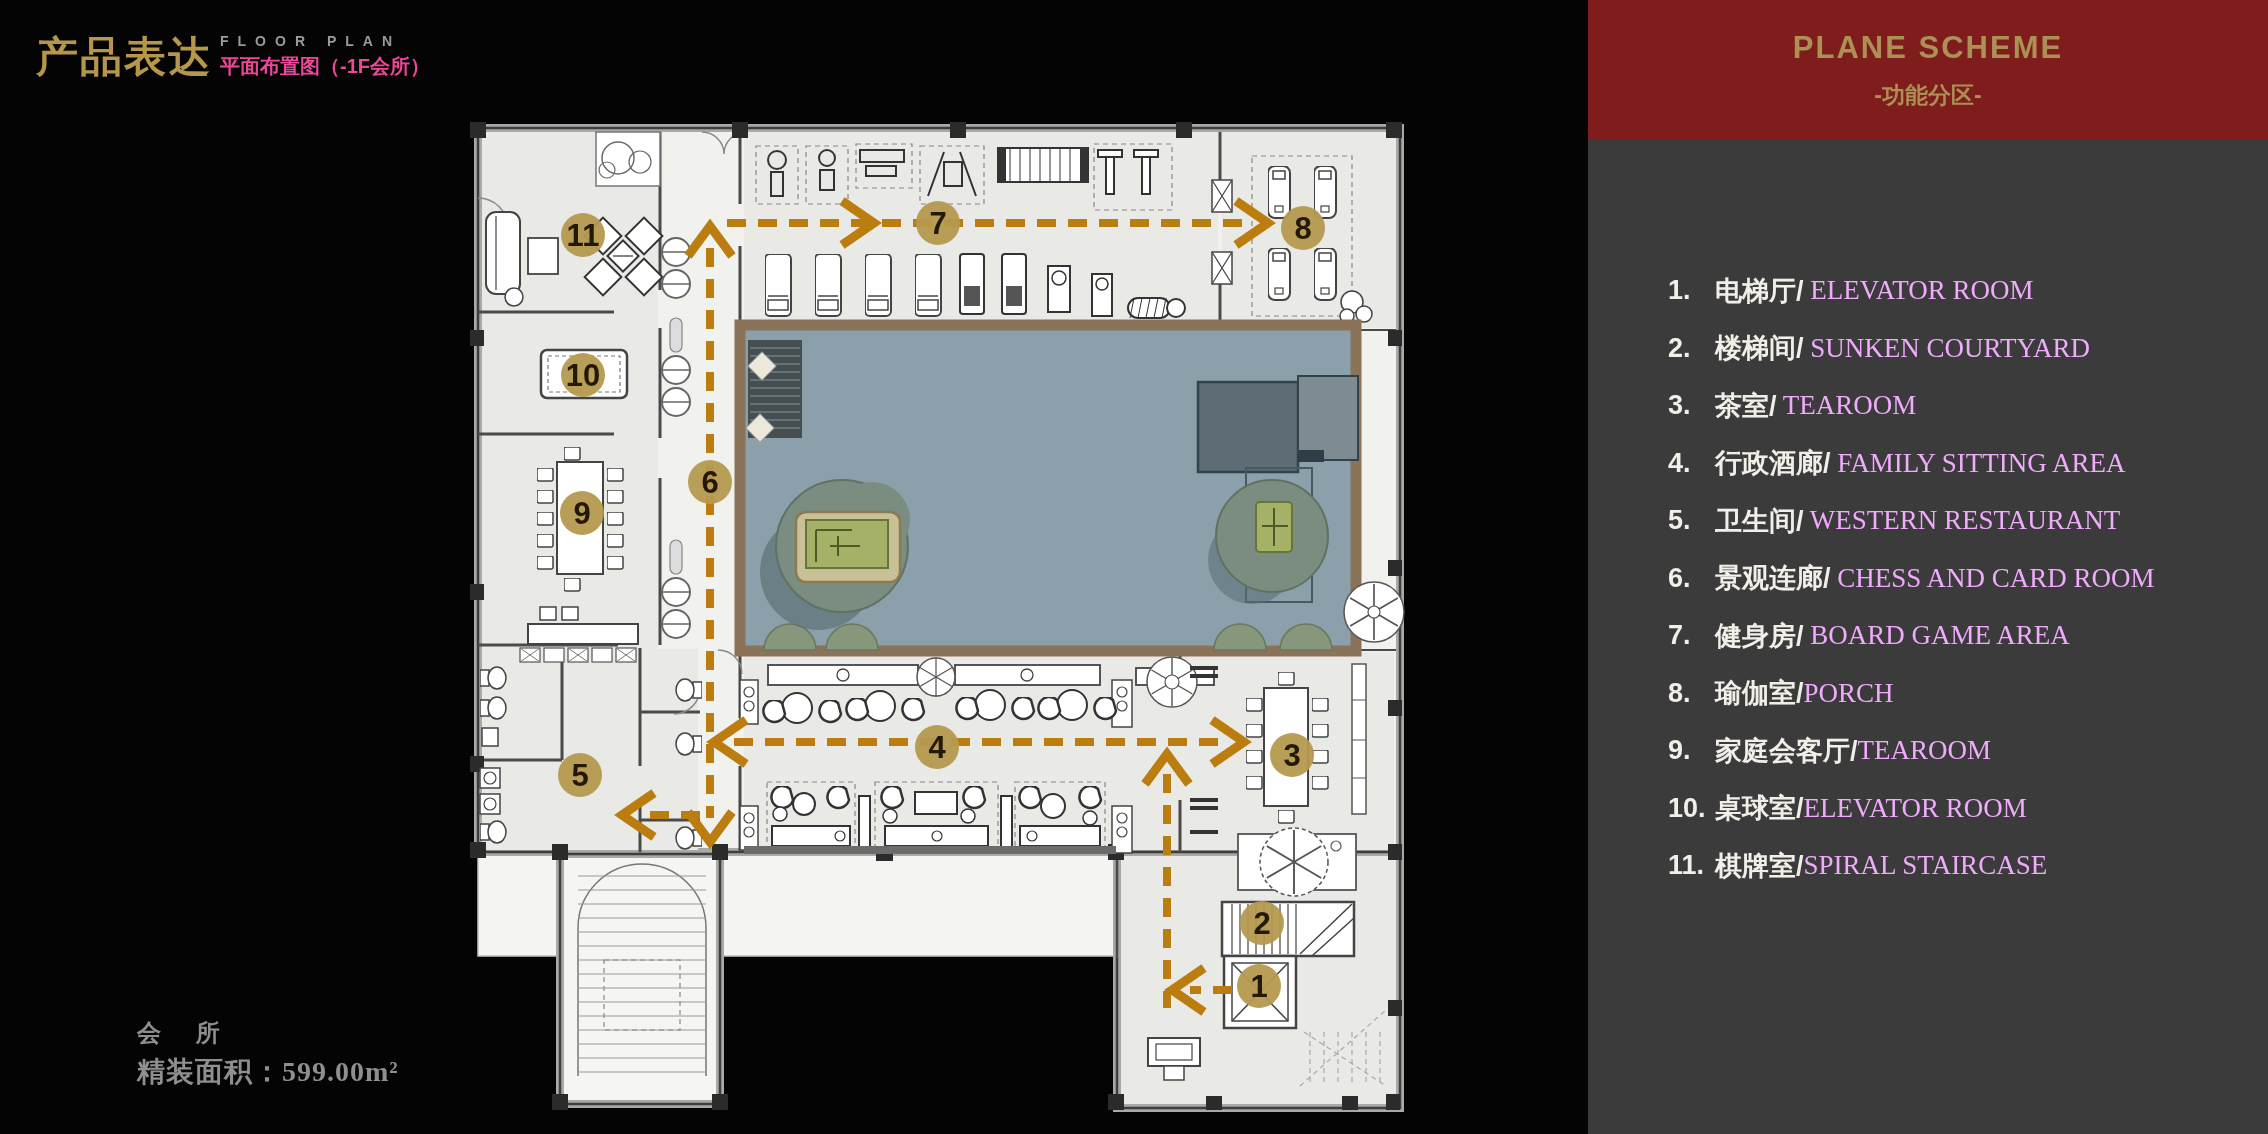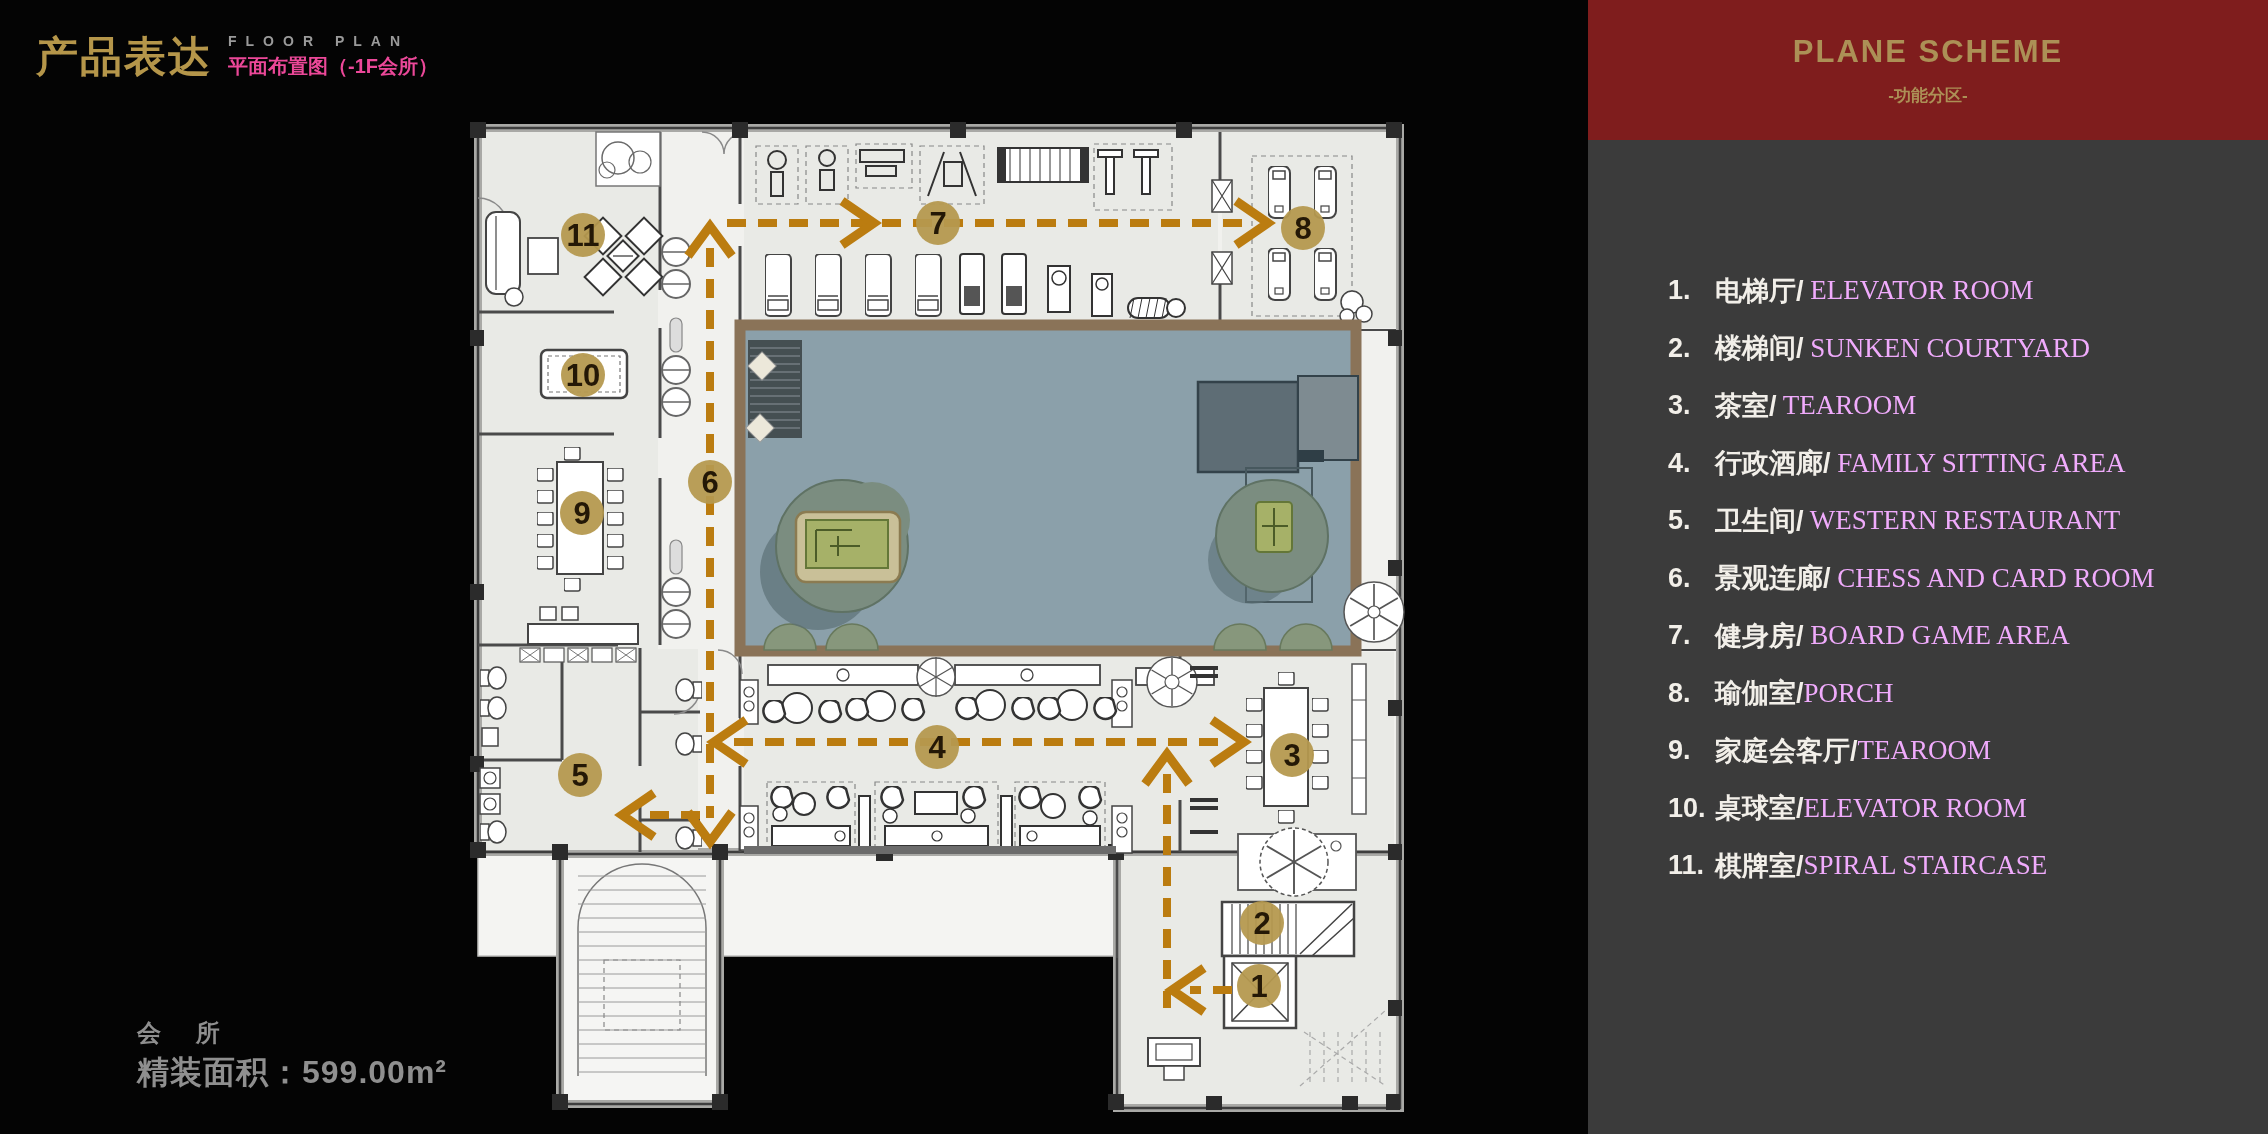--- a/index.html
+++ b/index.html
@@ -1,33 +1,33 @@
 <!DOCTYPE html>
 <html><head>
 <meta charset="utf-8">
 <style>
   html,body{margin:0;padding:0;background:#000;}
   .stage{position:relative;width:2268px;height:1134px;background:#040404;overflow:hidden;
          font-family:"Liberation Sans",sans-serif;}
   
-  .kicker{position:absolute;left:36px;top:34px;display:flex;align-items:flex-end;gap:16px;}
+  .kicker{position:absolute;left:36px;top:34px;display:flex;align-items:flex-end;gap:8px;}
   .kicker-cn{font-size:42px;font-weight:bold;color:#b5964a;letter-spacing:2px;line-height:1;}
   .kicker-right{display:flex;flex-direction:column;gap:8px;padding-bottom:2px;}
   .kicker-en{font-size:14px;font-weight:bold;color:#9a9a9a;letter-spacing:9px;line-height:1;}
   .kicker-sub{font-size:20px;font-weight:bold;color:#ec4899;line-height:1;}
   
   .footer{position:absolute;left:137px;top:1014px;color:#8f8f8f;font-weight:bold;}
   .footer-name{font-size:24px;letter-spacing:14px;line-height:38px;}
-  .footer-area{font-size:32px;line-height:40px;letter-spacing:1px;}
+  .footer-area{font-size:28px;line-height:40px;letter-spacing:1px;font-family:Liberation Serif, serif;}
   
   .panel{position:absolute;left:1588px;top:0;width:680px;height:1134px;background:#3b3b3b;}
   .panel-head{position:absolute;left:0;top:0;width:100%;height:140px;background:#7f1d1d;
               display:flex;flex-direction:column;align-items:center;justify-content:center;gap:14px;}
   .panel-title{font-size:31px;font-weight:bold;color:#ac9056;letter-spacing:2px;}
-  .panel-sub{font-size:17px;font-weight:bold;color:#ac9056;}
+  .panel-sub{font-size:23px;font-weight:bold;color:#ac9056;}
   .legend{list-style:none;margin:0;padding:262px 0 0 80px;}
   .legend-item{display:flex;align-items:center;height:57.5px;font-size:27px;white-space:pre;}
   .legend-item .num{width:47px;font-weight:bold;color:#f2efe9;}
   .legend-item .cn{font-weight:bold;color:#f2efe9;text-align:center;}
   .legend-item .en{color:#f0abfc;font-family:Liberation Serif, serif;}
   svg{position:absolute;left:0;top:0;}
 </style>
 </head>
 <body>
 

